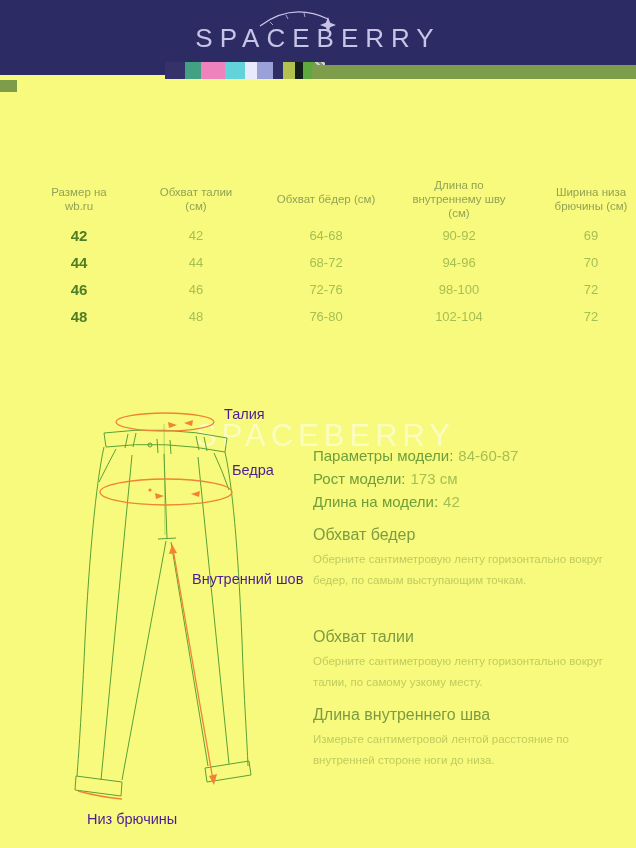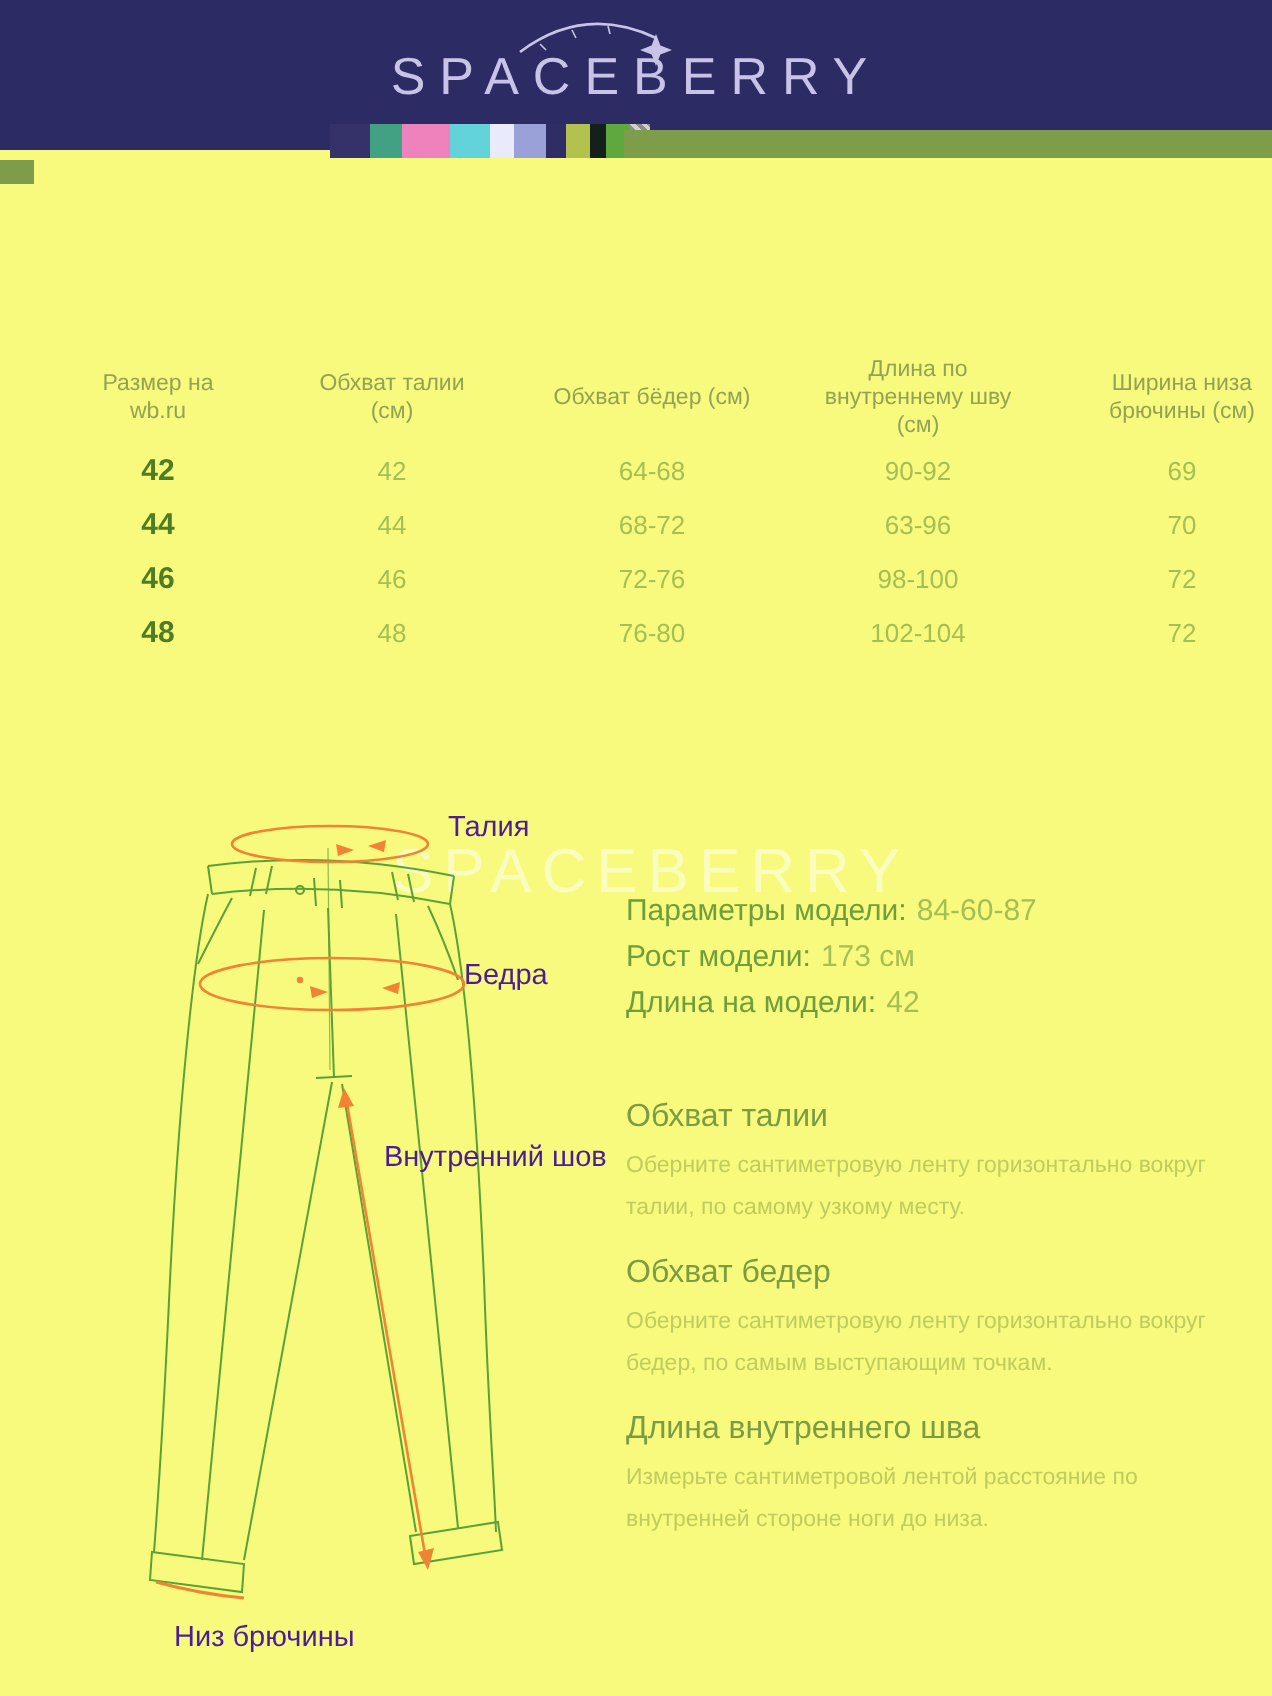--- a/index.html
+++ b/index.html
@@ -31,21 +31,21 @@
   .trow .cell.first{font-size:15px;font-weight:700;color:#4e7d24;}
 
   
   .watermark{position:absolute;left:196px;top:418px;font-size:31px;letter-spacing:5px;
              color:rgba(255,255,255,0.5);font-weight:400;white-space:nowrap;pointer-events:none;}
 
   
   .pants{position:absolute;left:58px;top:400px;width:260px;height:430px;}
   .diag-label{position:absolute;color:#4c1d95;font-size:14.5px;line-height:21px;}
   .diag-label.waist{left:224px;top:404px;}
-  .diag-label.hips{left:232px;top:478px;}
+  .diag-label.hips{left:232px;top:460px;}
   .diag-label.inseam{left:192px;top:569px;width:122px;}
   .diag-label.hem{left:87px;top:809px;}
 
   
   .info-col{position:absolute;left:313px;top:444px;width:316px;}
   .mline{font-size:15px;line-height:23px;}
   .mlabel{color:#6f9e3a;font-weight:500;margin-right:5px;}
   .mvalue{color:#a6bf52;}
   .section{margin-top:0;}
   .section h3{margin:0;font-size:16px;font-weight:500;color:#7d9c42;}
@@ -97,21 +97,21 @@
     <div class="cell">42</div>
     <div class="cell">64-68</div>
     <div class="cell">90-92</div>
     <div class="cell">69</div>
     <div class="cell">16</div>
   </div>
   <div class="trow">
     <div class="cell first">44</div>
     <div class="cell">44</div>
     <div class="cell">68-72</div>
-    <div class="cell">63-96</div>
+    <div class="cell">94-96</div>
     <div class="cell">70</div>
     <div class="cell">17</div>
   </div>
   <div class="trow">
     <div class="cell first">46</div>
     <div class="cell">46</div>
     <div class="cell">72-76</div>
     <div class="cell">98-100</div>
     <div class="cell">72</div>
     <div class="cell">17</div>
@@ -195,25 +195,25 @@
       <span class="mlabel">Параметры модели:</span><span class="mvalue">84-60-87</span>
     </div>
     <div class="mline">
       <span class="mlabel">Рост модели:</span><span class="mvalue">173 см</span>
     </div>
     <div class="mline">
       <span class="mlabel">Длина на модели:</span><span class="mvalue">42</span>
     </div>
   </div>
 
+  <div class="section sec2">
+    <h3>Обхват бедер</h3>
+    <p>Оберните сантиметровую ленту горизонтально вокруг бедер, по самым выступающим точкам.</p>
+  </div>
   <div class="section sec1">
     <h3>Обхват талии</h3>
     <p>Оберните сантиметровую ленту горизонтально вокруг талии, по самому узкому месту.</p>
   </div>
-  <div class="section sec2">
-    <h3>Обхват бедер</h3>
-    <p>Оберните сантиметровую ленту горизонтально вокруг бедер, по самым выступающим точкам.</p>
-  </div>
   <div class="section sec3">
     <h3>Длина внутреннего шва</h3>
     <p>Измерьте сантиметровой лентой расстояние по внутренней стороне ноги до низа.</p>
   </div>
 </div>
 
 </body></html>

